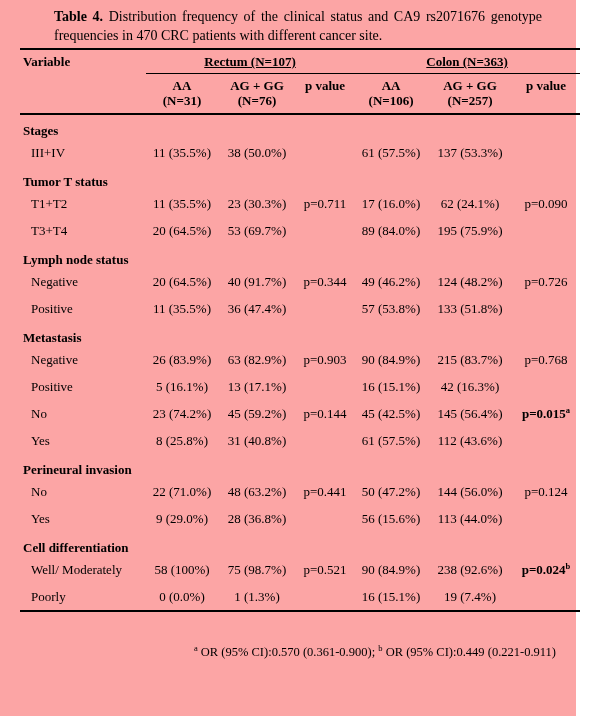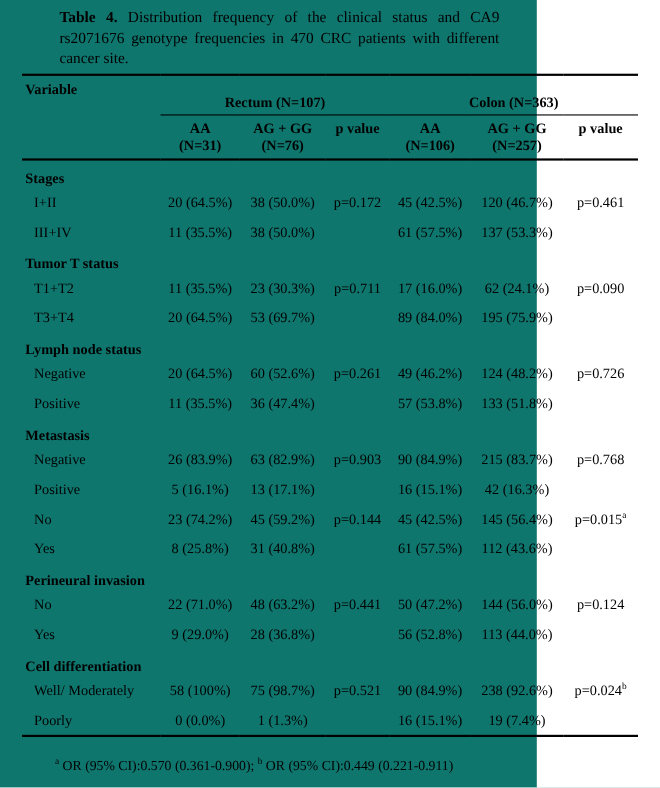--- a/index.html
+++ b/index.html
@@ -4,56 +4,57 @@
 <style>
   * { margin: 0; padding: 0; box-sizing: border-box; }
   html, body { background: #ffffff; }
   body {
     width: 600px; height: 716px;
     font-family: "Liberation Serif", "DejaVu Serif", serif;
     color: #000;
   }
   .page {
     position: relative;
-    width: 488px; height: 716px;
+    width: 576px; height: 716px;
     padding: 8px 20px 0 20px;
-    background: #0f766e;
+    background: #fca5a5;
   }
   .caption {
     padding: 0 14px 0 34px;
     font-size: 14px;
     line-height: 18.5px;
     text-align: justify;
     margin-bottom: 3px;
   }
   .caption .cap-label { font-weight: bold; }
   table.main {
     width: 560px;
     border-collapse: collapse;
     table-layout: fixed;
     border-top: 2.5px solid #000;
     border-bottom: 2.5px solid #000;
     font-size: 13px;
   }
   thead th { font-weight: bold; vertical-align: top; }
   .th-variable { text-align: left; padding: 4px 0 2px 3px; margin-left: 16px; }
-  .th-group { text-align: center; padding: 16px 0 3px; border-bottom: 1.5px solid #000; }
+  .th-group { text-align: center; padding: 4px 0 3px; border-bottom: 1.5px solid #000; text-decoration: underline; }
   .sub-row th { border-bottom: 2.5px solid #000; text-align: center; padding: 4px 0 5px; margin-top: 42px; }
   .sub-row th span { display: block; line-height: 15px; }
   tbody td { vertical-align: top; line-height: 15px; }
   td.section { font-weight: bold; text-align: left; padding: 8px 2px 1px 3px; }
   td.rowlabel { text-align: left; padding: 6px 2px 6px 11px; }
   td.val { text-align: center; padding: 6px 1px 6px; }
-  td.val.bold { font-weight: normal; margin-top: 37px; }
+  td.val.bold { font-weight: bold; margin-top: 37px; }
   sup { font-size: 8.5px; line-height: 0; vertical-align: super; }
   .footnote {
-    margin-top: 18px;
+    margin-top: 32px;
     padding-left: 30px;
     font-size: 12.5px;
     line-height: 16px;
+    text-align: right;
   }
 </style>
 </head>
 <body>
 
 <div class="page">
 
   <p class="caption"><span class="cap-label">Table 4.</span> <span>Distribution frequency of the clinical status and CA9 rs2071676 genotype frequencies in 470 CRC patients with different cancer site.</span></p>
 
   <table class="main">
@@ -98,29 +99,20 @@
             <span>p value</span>
             <span></span>
           </th>
       </tr>
     </thead>
     <tbody id="table-body">
         <tr>
           <td colspan="7" class="section">Stages</td>
         </tr>
         <tr>
-          <td class="rowlabel">I+II</td>
-          <td class="val">20 (64.5%)</td>
-          <td class="val">38 (50.0%)</td>
-          <td class="val">p=0.172</td>
-          <td class="val">45 (42.5%)</td>
-          <td class="val">120 (46.7%)</td>
-          <td class="val">p=0.461</td>
-        </tr>
-        <tr>
           <td class="rowlabel">III+IV</td>
           <td class="val">11 (35.5%)</td>
           <td class="val">38 (50.0%)</td>
           <td class="val"></td>
           <td class="val">61 (57.5%)</td>
           <td class="val">137 (53.3%)</td>
           <td class="val"></td>
         </tr>
         <tr>
           <td colspan="7" class="section">Tumor T status</td>
@@ -142,22 +134,22 @@
           <td class="val">89 (84.0%)</td>
           <td class="val">195 (75.9%)</td>
           <td class="val"></td>
         </tr>
         <tr>
           <td colspan="7" class="section">Lymph node status</td>
         </tr>
         <tr>
           <td class="rowlabel">Negative</td>
           <td class="val">20 (64.5%)</td>
-          <td class="val">60 (52.6%)</td>
-          <td class="val">p=0.261</td>
+          <td class="val">40 (91.7%)</td>
+          <td class="val">p=0.344</td>
           <td class="val">49 (46.2%)</td>
           <td class="val">124 (48.2%)</td>
           <td class="val">p=0.726</td>
         </tr>
         <tr>
           <td class="rowlabel">Positive</td>
           <td class="val">11 (35.5%)</td>
           <td class="val">36 (47.4%)</td>
           <td class="val"></td>
           <td class="val">57 (53.8%)</td>
@@ -213,21 +205,21 @@
           <td class="val">p=0.441</td>
           <td class="val">50 (47.2%)</td>
           <td class="val">144 (56.0%)</td>
           <td class="val">p=0.124</td>
         </tr>
         <tr>
           <td class="rowlabel">Yes</td>
           <td class="val">9 (29.0%)</td>
           <td class="val">28 (36.8%)</td>
           <td class="val"></td>
-          <td class="val">56 (52.8%)</td>
+          <td class="val">56 (15.6%)</td>
           <td class="val">113 (44.0%)</td>
           <td class="val"></td>
         </tr>
         <tr>
           <td colspan="7" class="section">Cell differentiation</td>
         </tr>
         <tr>
           <td class="rowlabel">Well/ Moderately</td>
           <td class="val">58 (100%)</td>
           <td class="val">75 (98.7%)</td>

